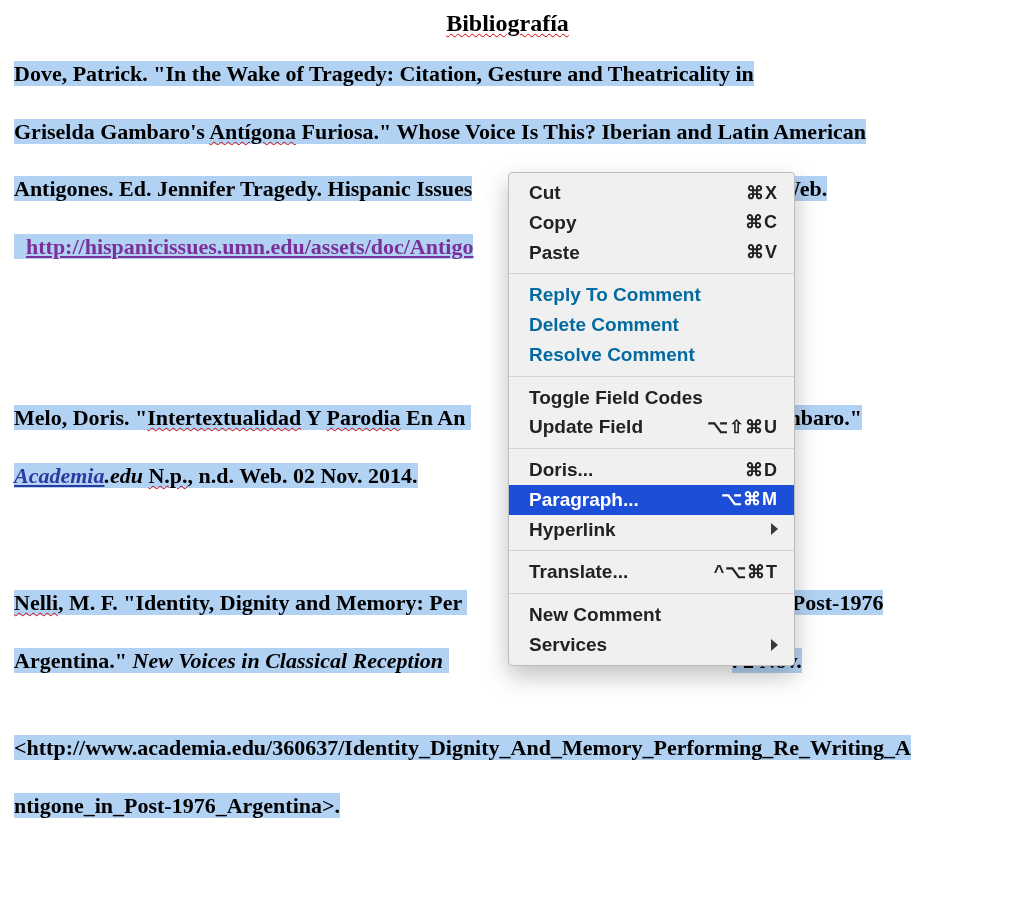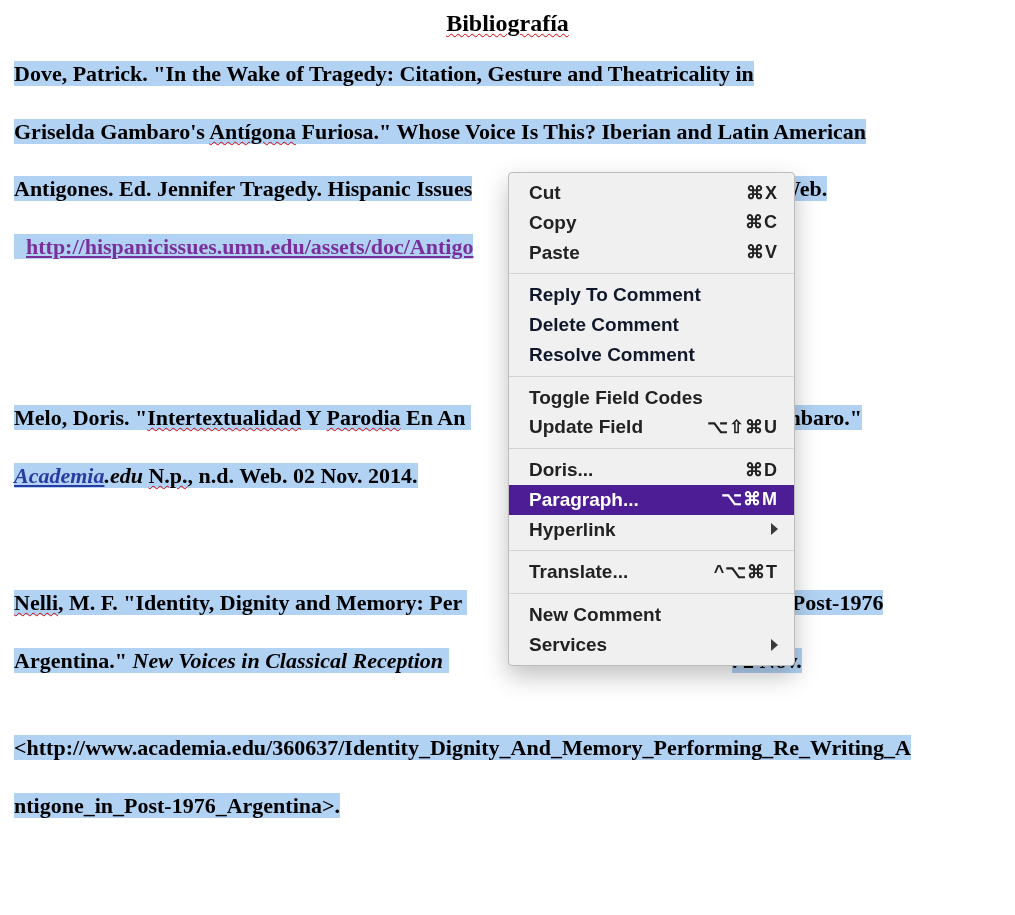--- a/index.html
+++ b/index.html
@@ -66,23 +66,23 @@
     color: #222;
     padding: 5px 0;
   }
   .menu .item {
     display: flex;
     justify-content: space-between;
     align-items: center;
     padding: 3px 16px 3px 20px;
     white-space: nowrap;
   }
-  .menu .item.disabled { color: #0f172a; }
+  .menu .item.disabled { color: #0369a1; }
   .menu .item.highlight {
-    background: #4c1d95;
+    background: #1d4ed8;
     color: #fff;
   }
   .menu .sc {
     font-size: 18px;
     letter-spacing: 1px;
     padding-left: 8px;
   }
   .menu .item.highlight .sc { color: #fff; }
   .menu .sep {
     height: 1px;

